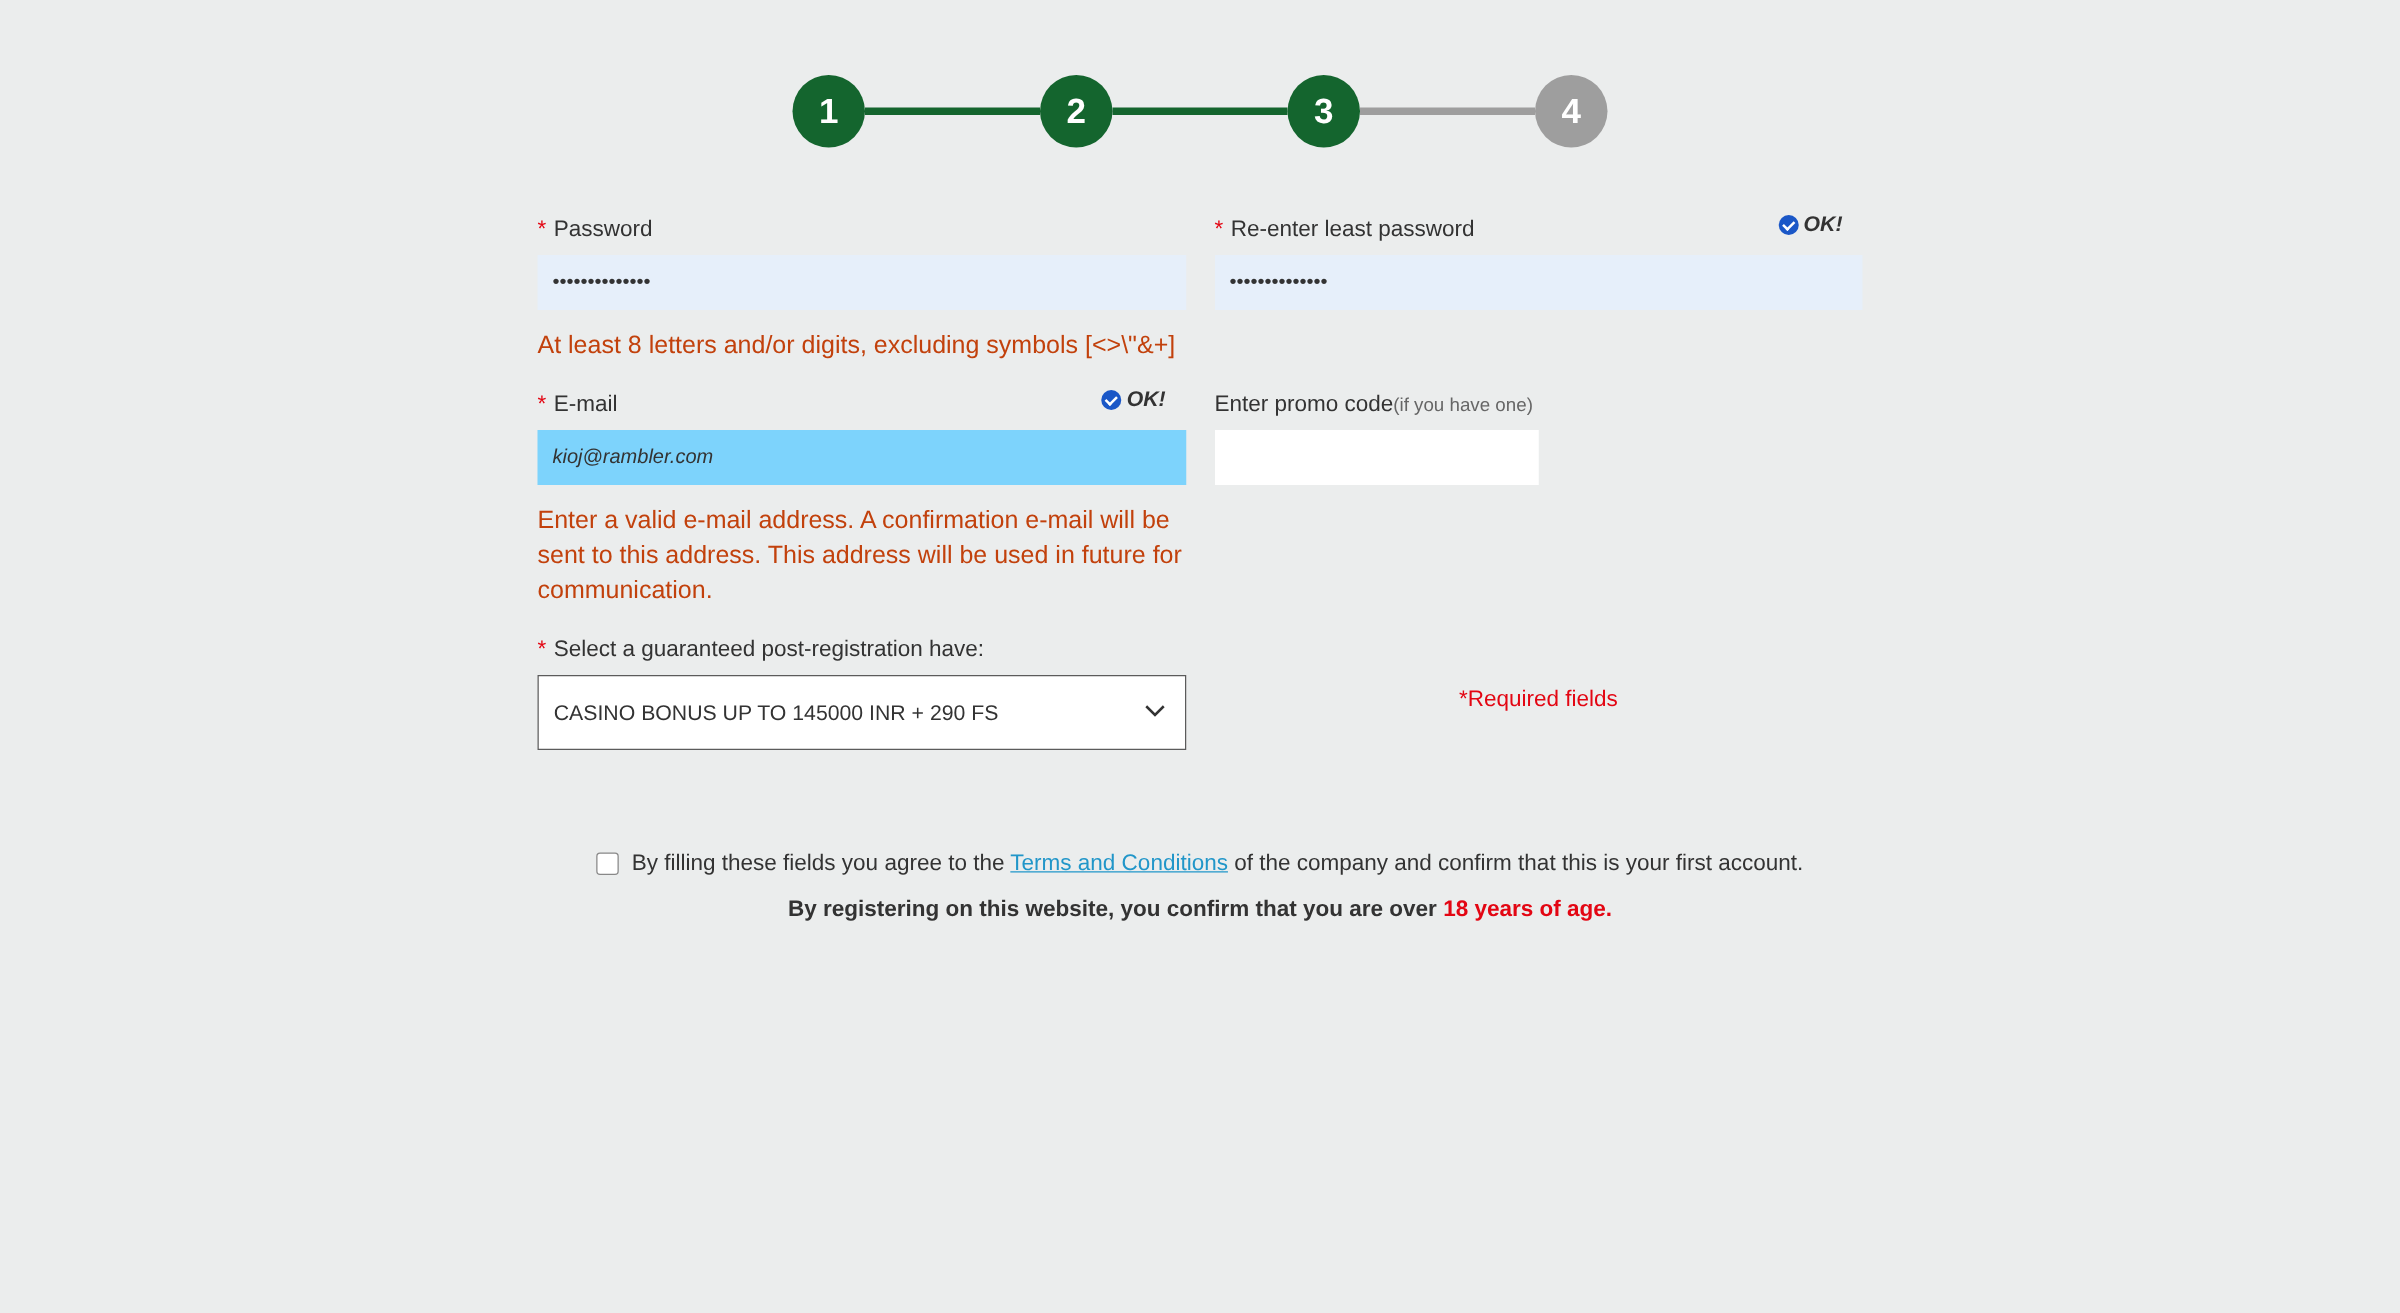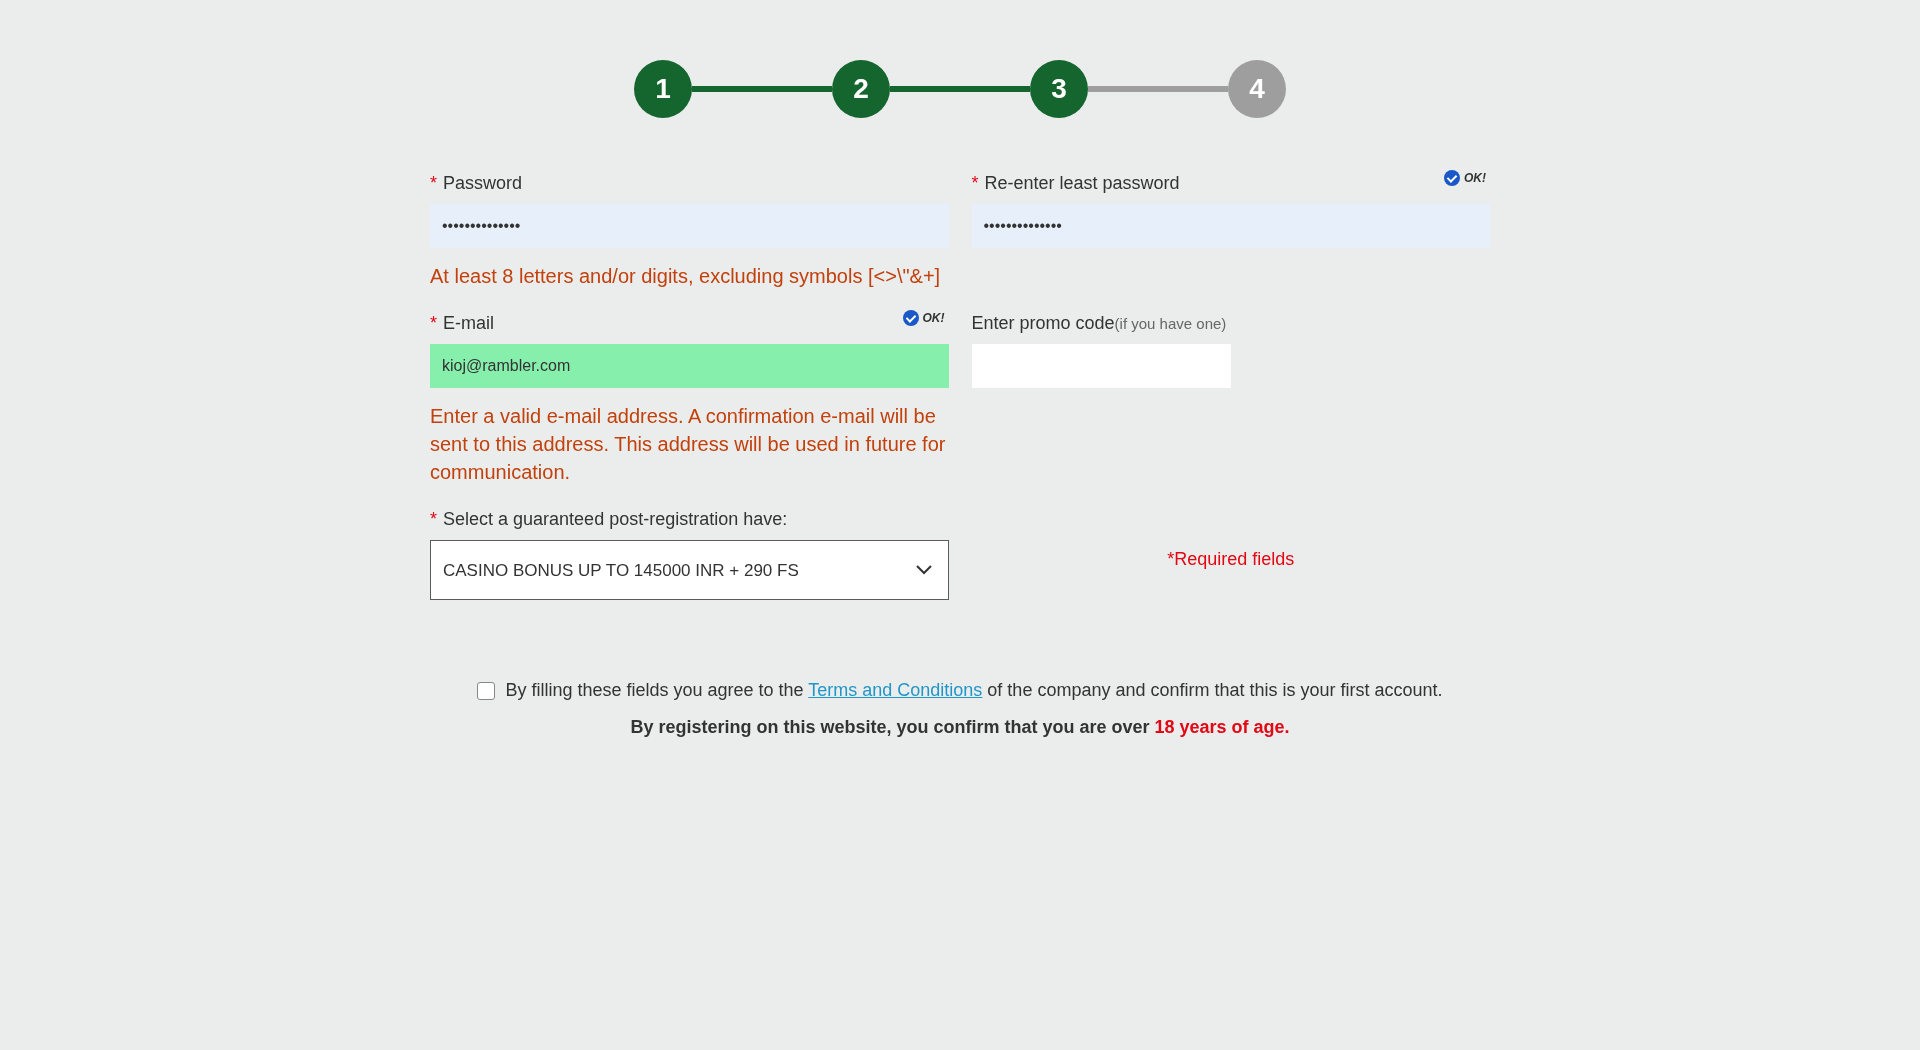--- a/index.html
+++ b/index.html
@@ -75,26 +75,26 @@
     .req {
       color: #e30613;
       margin-right: 6px;
     }
     .ifyou {
       color: #666;
       font-size: 15px;
     }
     .ok-badge {
       position: absolute;
-      right: 4px;
+      right: 16px;
       top: -3px;
       font-style: italic;
       font-weight: bold;
       color: #333;
-      font-size: 12px;
+      font-size: 17px;
       display: flex;
       align-items: center;
       gap: 4px;
     }
     .ok-icon {
       width: 16px;
       height: 16px;
       border-radius: 50%;
       background: #1a57c7;
       display: inline-flex;
@@ -114,21 +114,22 @@
       width: 100%;
       height: 44px;
       border: none;
       background: #e6effa;
       padding: 0 12px;
       font-size: 16px;
       color: #333;
       outline: none;
     }
     .input.white {
-      background: #86efac;
+      background: #7dd3fc;
+      font-style: italic;
     }
     .input.promo {
       background: #fff;
       width: 50%;
     }
     .hint {
       color: #c2410c;
       font-size: 20px;
       margin-top: 14px;
       line-height: 1.4;

